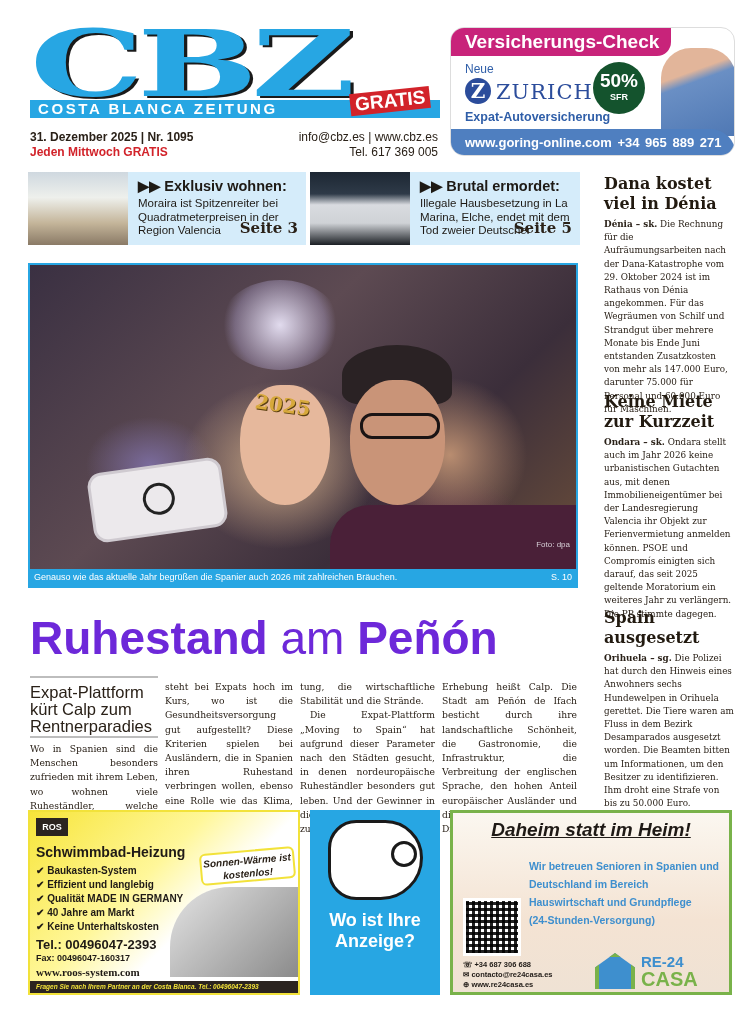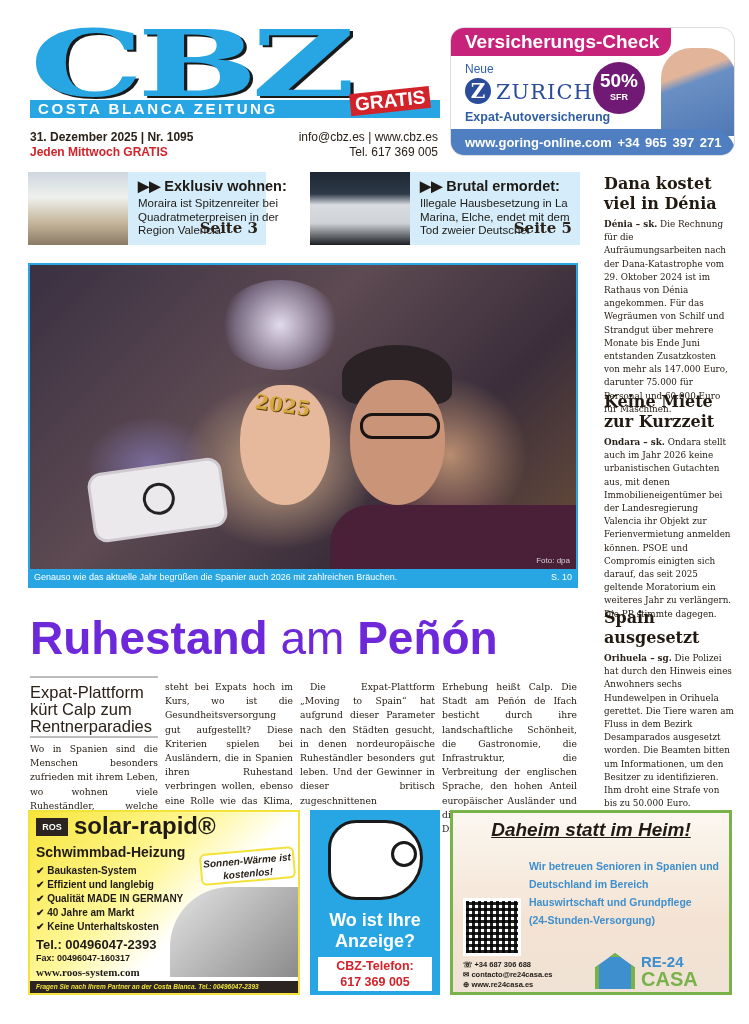--- a/index.html
+++ b/index.html
@@ -24,21 +24,21 @@
   .tel-line { left: 296px; top: 145px; width: 142px; text-align: right; font-size: 12px; color: #2a2118; }
 
   
   .ins-ad { left: 450px; top: 27px; width: 285px; height: 129px; border-radius: 14px; overflow: hidden; background: #fff; border: 1px solid #ddd; }
   .ins-head { position: absolute; left: 0; top: 0; width: 220px; height: 28px; background: #c8237a; border-bottom-right-radius: 14px; }
   .ins-head-text { position: absolute; left: 14px; top: 3px; color: #fff; font-weight: bold; font-size: 19px; }
   .ins-neue { position: absolute; left: 14px; top: 34px; color: #2f5ea8; font-weight: normal; font-size: 12px; }
   .ins-zlogo { position: absolute; left: 14px; top: 50px; width: 26px; height: 26px; border-radius: 50%; background: #2b4c9b; color: #fff; font-weight: bold; font-size: 20px; text-align: center; line-height: 26px; font-family: "DejaVu Serif", serif; }
   .ins-zurich { position: absolute; left: 45px; top: 52px; color: #2b4c9b; font-size: 21px; font-family: "DejaVu Serif", serif; letter-spacing: 1px; }
   .ins-sub { position: absolute; left: 14px; top: 82px; color: #2f5ea8; font-weight: bold; font-size: 12.5px; }
-  .ins-circle { position: absolute; left: 142px; top: 34px; width: 52px; height: 52px; border-radius: 50%; background: #701a75; text-align: center; }
+  .ins-circle { position: absolute; left: 142px; top: 34px; width: 52px; height: 52px; border-radius: 50%; background: #14532d; text-align: center; }
   .ins-pct { display: block; color: #fff; font-weight: bold; font-size: 19px; line-height: 22px; margin-top: 8px; }
   .ins-sfr { display: block; color: #fff; font-weight: bold; font-size: 9px; }
   .ins-person { position: absolute; left: 210px; top: 20px; width: 75px; height: 88px; background: linear-gradient(160deg,#e2b59a 0%,#e2b59a 30%,#6a8fc4 40%,#4f78b4 100%); border-radius: 30px 30px 0 0; }
   .ins-foot { position: absolute; left: 0; bottom: 0; width: 285px; height: 26px; background: #4f7fc0; border-top-right-radius: 30px; }
   .ins-foot-text { position: absolute; left: 14px; bottom: 5px; color: #fff; font-weight: bold; font-size: 13px; word-spacing: 2px; }
 
   
   .teaser { top: 172px; height: 73px; background: #d5ecfa; }
   .teaser-img { position: absolute; left: 0; top: 0; width: 100px; height: 73px; }
   .teaser-title { position: absolute; left: 110px; top: 6px; font-weight: bold; font-size: 14.5px; color: #1e1a15; white-space: nowrap; }
@@ -58,21 +58,21 @@
   .hero-ears { position: absolute; left: 190px; top: 15px; width: 120px; height: 90px; border-radius: 50%; background: radial-gradient(circle, rgba(240,235,255,0.9) 0%, rgba(200,190,240,0.3) 60%, rgba(0,0,0,0) 75%); }
   .hero-face1 { position: absolute; left: 210px; top: 120px; width: 90px; height: 120px; border-radius: 45% 45% 50% 50%; background: #e6b89c; }
   .hero-face2 { position: absolute; left: 320px; top: 115px; width: 95px; height: 125px; border-radius: 45% 45% 50% 50%; background: #c99478; }
   .hero-hair2 { position: absolute; left: 312px; top: 80px; width: 110px; height: 60px; border-radius: 50% 50% 20% 20%; background: #2a2224; }
   .hero-year { position: absolute; left: 225px; top: 128px; font-family: "DejaVu Serif", serif; font-weight: bold; font-size: 20px; color: #d7a93b; text-shadow: 1px 1px 0 #5a3f10; transform: rotate(8deg); }
   .hero-glasses2 { position: absolute; left: 330px; top: 148px; width: 80px; height: 26px; border: 3px solid #1a1414; border-radius: 12px; }
   .hero-phone { position: absolute; left: 60px; top: 200px; width: 135px; height: 70px; border-radius: 14px; background: #ece9ec; border: 3px solid #cfcad0; transform: rotate(-8deg); }
   .hero-phone-ring { position: absolute; left: 50px; top: 15px; width: 32px; height: 32px; border-radius: 50%; border: 3px solid #222; }
   .hero-shirt { position: absolute; left: 300px; top: 240px; width: 246px; height: 70px; background: #4a2038; border-radius: 40px 0 0 0; }
   .hero-title { position: absolute; left: 12px; top: 8px; color: #fff; font-weight: bold; font-size: 50px; line-height: 55px; letter-spacing: 1px; text-shadow: 3px 3px 0 #1b120b; }
-  .hero-credit { position: absolute; right: 6px; bottom: 4px; font-size: 8px; color: #d6cfd6; margin-left: 48px; }
+  .hero-credit { position: absolute; right: 6px; bottom: 20px; font-size: 8px; color: #d6cfd6; margin-left: 48px; }
   .hero-caption { position: absolute; left: 6px; top: 309px; font-size: 9px; color: #fff; }
   .hero-page { position: absolute; right: 6px; top: 309px; font-size: 9px; color: #fff; }
 
   
   .main-headline { left: 30px; top: 610px; font-size: 46px; line-height: 56px; color: #6d28d9; white-space: nowrap; }
   .main-headline b { font-weight: bold; }
   .main-headline .light { font-weight: normal; }
 
   .sub-rule { height: 2px; background: #bdbdbd; }
   .subhead { left: 30px; top: 684px; width: 128px; font-size: 16.5px; line-height: 17px; color: #2a2118; }
@@ -133,24 +133,24 @@
   <div class="ins-neue">Neue</div>
   <div class="ins-zlogo">Z</div>
   <div class="ins-zurich">ZURICH</div>
   <div class="ins-sub">Expat-Autoversicherung</div>
   <div class="ins-circle">
     <span class="ins-pct">50%</span>
     <span class="ins-sfr">SFR</span>
   </div>
   <div class="ins-person"></div>
   <div class="ins-foot"></div>
-  <div class="ins-foot-text">www.goring-online.com   +34 965 397 271</div>
-</div>
-
-<div class="abs teaser" style="left:28px;width:238px;">
+  <div class="ins-foot-text">www.goring-online.com   +34 965 889 271</div>
+</div>
+
+<div class="abs teaser" style="left:28px;width:278px;">
   <div class="teaser-img" style="background:linear-gradient(180deg,#cfd8df 0%,#eef0ec 35%,#c4b59a 70%,#8a7a66 100%);"></div>
   <div class="teaser-title">▶▶ Exklusiv wohnen:</div>
   <div class="teaser-text">Moraira ist Spitzenreiter bei Quadratmeterpreisen in der Region Valencia</div>
   <div class="teaser-page">Seite 3</div>
 </div>
 <div class="abs teaser" style="left:310px;width:270px;">
   <div class="teaser-img" style="background:linear-gradient(180deg,#1d2733 0%,#2e3a48 30%,#d9dbe0 45%,#cfd2d6 70%,#1b1f24 100%);"></div>
   <div class="teaser-title">▶▶ Brutal ermordet:</div>
   <div class="teaser-text">Illegale Hausbesetzung in La Marina, Elche, endet mit dem Tod zweier Deutscher</div>
   <div class="teaser-page">Seite 5</div>
@@ -176,40 +176,40 @@
 
 <div class="abs main-headline">
   <b>Ruhestand</b><span class="light" style="white-space:pre;"> am </span><b>Peñón</b>
 </div>
 <div class="abs sub-rule" style="left:30px;top:676px;width:128px;"></div>
 <div class="abs subhead">Expat-Plattform kürt Calp zum Rentnerparadies</div>
 <div class="abs sub-rule" style="left:30px;top:736px;width:128px;"></div>
 <div class="abs body-text" style="left:30px;top:742px;width:128px;">Wo in Spanien sind die Menschen besonders zufrieden mit ihrem Leben, wo wohnen viele Ruheständler, welche Stadt</div>
 <div class="abs body-text" style="left:165px;top:680px;width:128px;">steht bei Expats hoch im Kurs, wo ist die Gesundheitsversorgung gut aufgestellt? Diese Kriterien spielen bei Ausländern, die in Spanien ihren Ruhestand verbringen wollen, ebenso eine Rolle wie das Klima, die Mietkosten, die Sicherheit, die Pflegeleistungen, die Steuerbelas-</div>
 <div class="abs" style="left:300px;top:680px;width:135px;">
+  <div class="body-text">tung, die wirtschaftliche Stabilität und die Strände.</div>
   <div class="body-text" style="text-indent:10px;">Die Expat-Plattform „Moving to Spain“ hat aufgrund dieser Parameter nach den Städten gesucht, in denen nordeuropäische Ruheständler besonders gut leben. Und der Gewinner in dieser britisch zugeschnittenen</div>
 </div>
 <div class="abs body-text" style="left:442px;top:680px;width:135px;">Erhebung heißt Calp. Die Stadt am Peñón de Ifach besticht durch ihre landschaftliche Schönheit, die Gastronomie, die Infrastruktur, die Verbreitung der englischen Sprache, den hohen Anteil europäischer Ausländer und die auf sie zugeschnittenen Dienstleistungen.</div>
 
 <div class="abs side-article" style="top:174px;">
   <div class="side-title">Dana kostet viel in Dénia</div>
   <div class="side-body"><b>Dénia – sk.</b><span> Die Rechnung für die Aufräumungsarbeiten nach der Dana-Katastrophe vom 29. Oktober 2024 ist im Rathaus von Dénia angekommen. Für das Wegräumen von Schilf und Strandgut über mehrere Monate bis Ende Juni entstanden Zusatzkosten von mehr als 147.000 Euro, darunter 75.000 für Personal und 60.000 Euro für Maschinen.</span></div>
 </div>
 <div class="abs side-article" style="top:392px;">
   <div class="side-title">Keine Miete zur Kurzzeit</div>
   <div class="side-body"><b>Ondara – sk.</b><span> Ondara stellt auch im Jahr 2026 keine urbanistischen Gutachten aus, mit denen Immobilieneigentümer bei der Landesregierung Valencia ihr Objekt zur Ferienvermietung anmelden können. PSOE und Compromís einigten sich darauf, das seit 2025 geltende Moratorium ein weiteres Jahr zu verlängern. Die PP stimmte dagegen.</span></div>
 </div>
 <div class="abs side-article" style="top:608px;">
   <div class="side-title">Spain ausgesetzt</div>
   <div class="side-body"><b>Orihuela – sg.</b><span> Die Polizei hat durch den Hinweis eines Anwohners sechs Hundewelpen in Orihuela gerettet. Die Tiere waren am Fluss in dem Bezirk Desamparados ausgesetzt worden. Die Beamten bitten um Informationen, um den Besitzer zu identifizieren. Ihm droht eine Strafe von bis zu 50.000 Euro.</span></div>
 </div>
 
 <div class="abs solar-ad">
   <div class="solar-logo">ROS</div>
-  <div class="solar-brand">solar-rapid®</div>
   <div class="solar-sub">Schwimmbad-Heizung</div>
   <ul class="solar-list">
     <li>✔ Baukasten-System</li>
     <li>✔ Effizient und langlebig</li>
     <li>✔ Qualität MADE IN GERMANY</li>
     <li>✔ 40 Jahre am Markt</li>
     <li>✔ Keine Unterhaltskosten</li>
   </ul>
   <div class="solar-pool"></div>
   <div class="solar-bubble">Sonnen-Wärme ist kostenlos!</div>
@@ -217,24 +217,20 @@
   <div class="solar-fax">Fax: 00496047-160317</div>
   <div class="solar-web">www.roos-system.com</div>
   <div class="solar-foot">Fragen Sie nach Ihrem Partner an der Costa Blanca.  Tel.: 00496047-2393</div>
 </div>
 
 <div class="abs cbz-ad">
   <div class="cbz-fist">
       <div class="cbz-finger"></div>
     </div>
   <div class="cbz-q">Wo ist Ihre Anzeige?</div>
-  <div class="cbz-box">
-    <div>CBZ-Telefon:</div>
-    <div>617 369 005</div>
-  </div>
 </div>
 
 <div class="abs casa-ad">
   <div class="casa-title">Daheim statt im Heim!</div>
   <div class="casa-text">
     <div>Wir betreuen Senioren in Spanien und</div>
     <div>Deutschland  im Bereich</div>
     <div>Hauswirtschaft und Grundpflege</div>
     <div>(24-Stunden-Versorgung)</div>
   </div>

